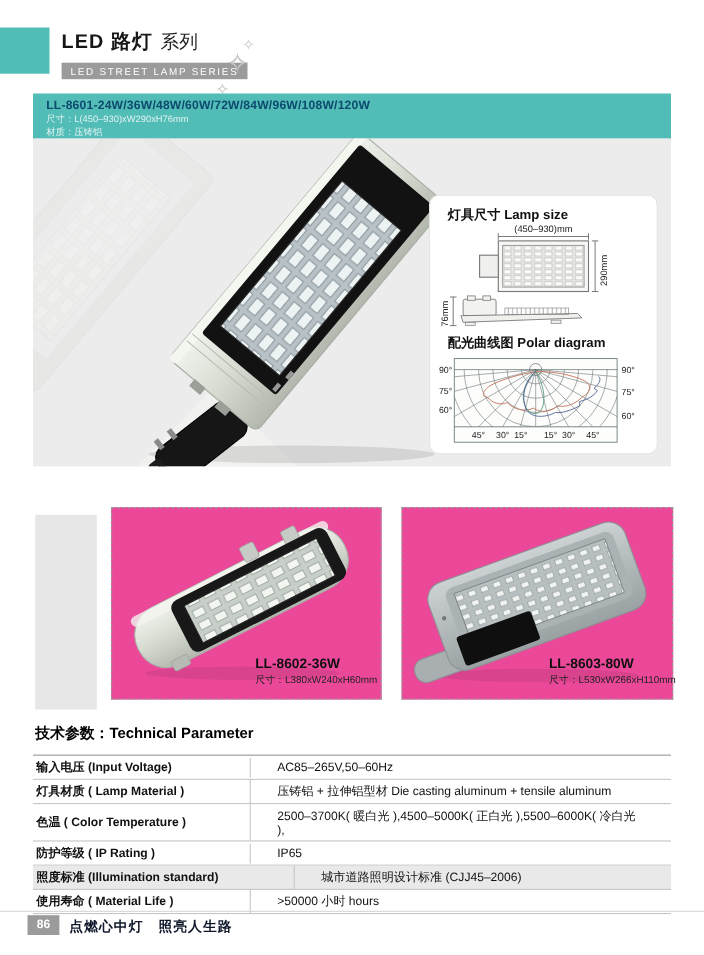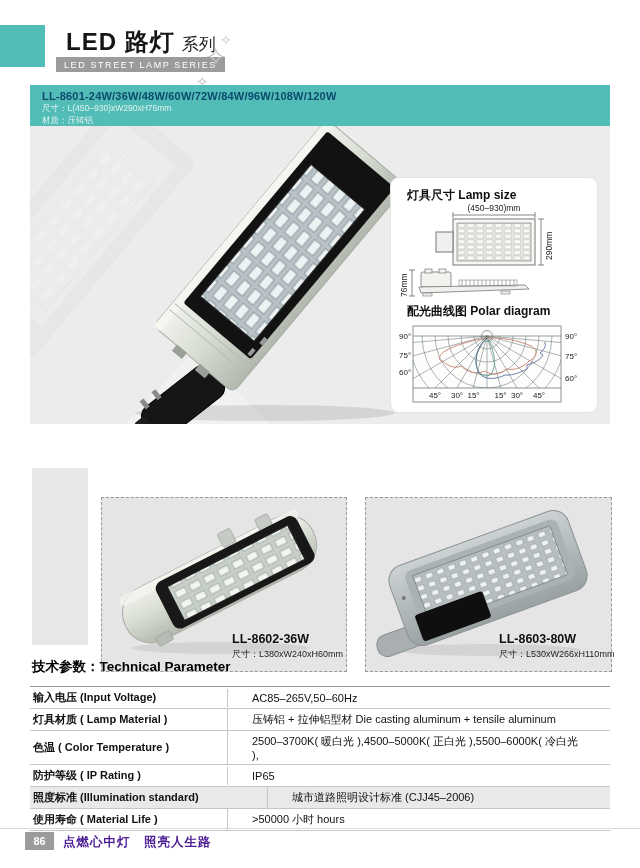--- a/index.html
+++ b/index.html
@@ -3,21 +3,21 @@
 <meta charset="utf-8">
 <style>
   html,body{margin:0;padding:0;}
   body{width:640px;height:868px;position:relative;background:#fff;
        font-family:"Liberation Sans",sans-serif;overflow:hidden;color:#111;}
   .abs{position:absolute;}
 
   
   .teal-block{left:0;top:25px;width:45px;height:42px;background:#52bcb6;}
   .brand-row{left:56px;top:26px;white-space:nowrap;}
-  .brand-main{font-size:24px;font-weight:bold;letter-spacing:1px;color:#161616;margin-left:10px;}
+  .brand-main{font-size:18px;font-weight:bold;letter-spacing:1px;color:#161616;}
   .brand-sub{font-size:17px;color:#222;margin-left:7px;}
   .subtitle-box{left:56px;top:57px;background:#9b9b9b;color:#fff;font-size:9px;
                 letter-spacing:1.6px;padding:3px 8px 2px;white-space:nowrap;text-align:center;}
   .sparkle{color:#c3c3c3;line-height:1;}
 
   
   .banner{left:30px;top:85px;width:580px;height:41px;background:#52bcb6;
           box-sizing:border-box;padding:5px 12px 0;}
   .banner-model{font-size:11px;font-weight:bold;color:#0c4a6e;letter-spacing:.2px;}
   .banner-sub{font-size:8.5px;color:rgba(255,255,255,.82);line-height:1.3;margin-top:1px;}
@@ -26,40 +26,40 @@
   .photo-area{left:30px;top:126px;width:580px;height:298px;background:#ececec;overflow:hidden;}
 
   
   .spec-panel{left:390px;top:177px;width:208px;height:236px;background:#fff;
               border:1px solid #e4e4e1;border-radius:9px;box-sizing:border-box;}
   .spec-title{position:absolute;left:16px;font-size:12px;font-weight:bold;color:#101010;white-space:nowrap;}
   .t1{top:9px;} .t2{top:125px;}
 
   
   .side-gray-bar{left:32px;top:468px;width:56px;height:177px;background:#e7e7e7;}
-  .product-box{top:497px;width:246px;height:175px;border:1px dashed #9a9a9a;
-               box-sizing:border-box;background:#e5e5e5;}
+  .product-box{top:461px;width:246px;height:175px;border:1px dashed #9a9a9a;
+               box-sizing:border-box;background:#ec4899;}
   .pb1{left:101px;} .pb2{left:365px;width:247px;}
   .product-label{position:absolute;left:130px;bottom:10px;white-space:nowrap;}
   .pl-model{font-size:12.5px;font-weight:bold;color:#101010;}
   .pl-size{font-size:9px;color:#222;margin-top:2px;}
 
   
   .tech-title{left:32px;top:658px;font-size:13.5px;font-weight:bold;color:#000;}
   .tech-table{left:30px;top:686px;width:580px;border-top:1px solid #979797;}
   .t-row{display:flex;align-items:center;border-bottom:1px solid #c6c6c6;min-height:20px;font-size:11px;}
   .t-row:nth-child(5){background:#e9e9e9;gap:40px;}
   .t-label{width:197px;padding:3px 6px 3px 3px;font-weight:bold;color:#111;box-sizing:border-box;}
   .t-value{flex:1;border-left:1px solid #c6c6c6;padding:3px 24px;color:#111;}
 
   
   .footer-line{left:0;top:828px;width:640px;height:1px;background:#d8d8d8;}
   .page-num{left:25px;top:832px;width:29px;height:18px;background:#9b9b9b;color:#fff;
             font-size:11px;font-weight:bold;text-align:center;line-height:18px;}
-  .slogan{left:63px;top:834px;font-size:12.5px;font-weight:bold;color:#4c1d95;letter-spacing:1px;}
+  .slogan{left:63px;top:834px;font-size:12.5px;font-weight:bold;color:#0f172a;letter-spacing:1px;}
 
   svg text{font-family:"Liberation Sans",sans-serif;}
 </style>
 </head>
 <body>
 
 <div class="abs teal-block"></div>
 <div class="abs brand-row">
   <span class="brand-main">LED 路灯</span><span class="brand-sub">系列</span>
 </div>

